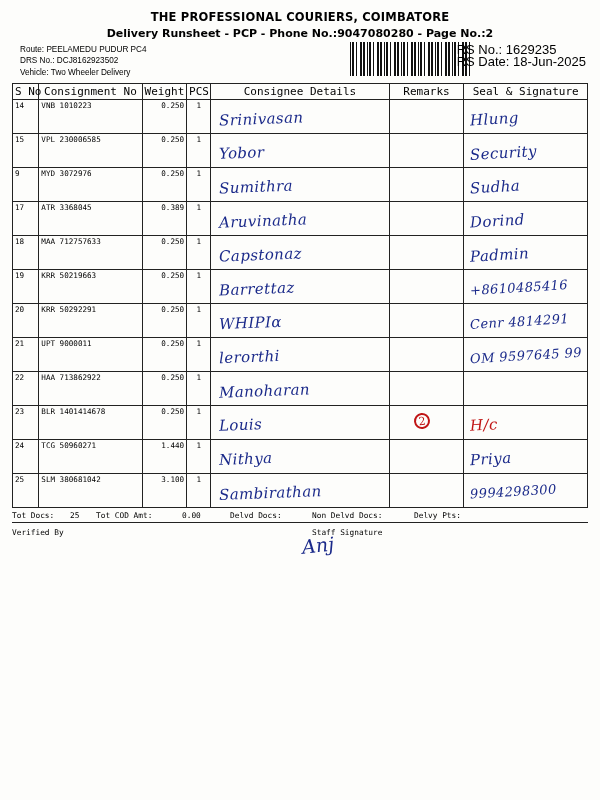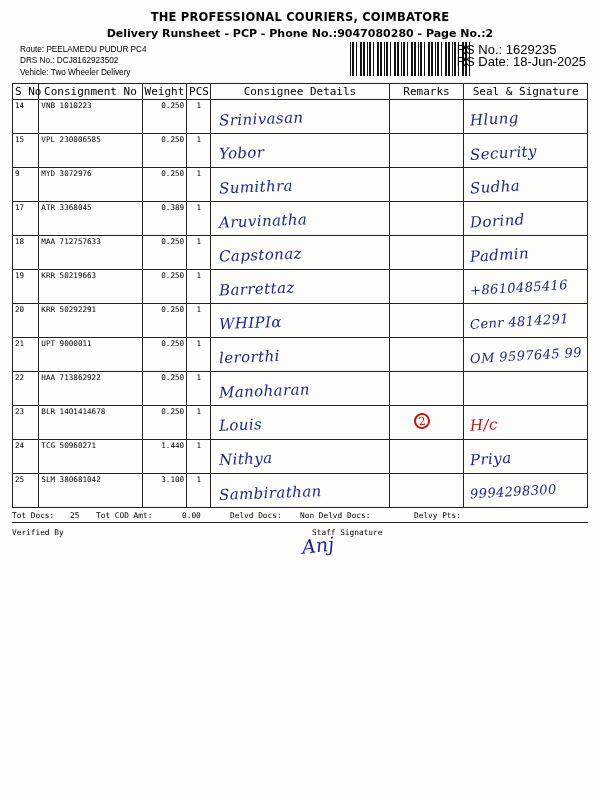--- a/index.html
+++ b/index.html
@@ -313,21 +313,21 @@
       </tbody>
     </table>
 
     <div class="foot">
       <div class="foot-row">
         <span class="fcell" style="left:0">Tot Docs:</span>
         <span class="fcell" style="left:58px">25</span>
         <span class="fcell" style="left:84px">Tot COD Amt:</span>
         <span class="fcell" style="left:170px">0.00</span>
         <span class="fcell" style="left:218px">Delvd Docs:</span>
-        <span class="fcell" style="left:288px">Non Delvd Docs:</span>
+        <span class="fcell" style="left:300px">Non Delvd Docs:</span>
         <span class="fcell" style="left:402px">Delvy Pts:</span>
       </div>
       <div class="foot-rule"></div>
       <div class="verified">
         <span class="fcell" style="left:0; top:2px">Verified By</span>
         <span class="fcell" style="left:300px; top:2px">Staff Signature</span>
         <span class="sig-hw" style="left:290px; top:14px">Anj</span>
       </div>
     </div>
 

